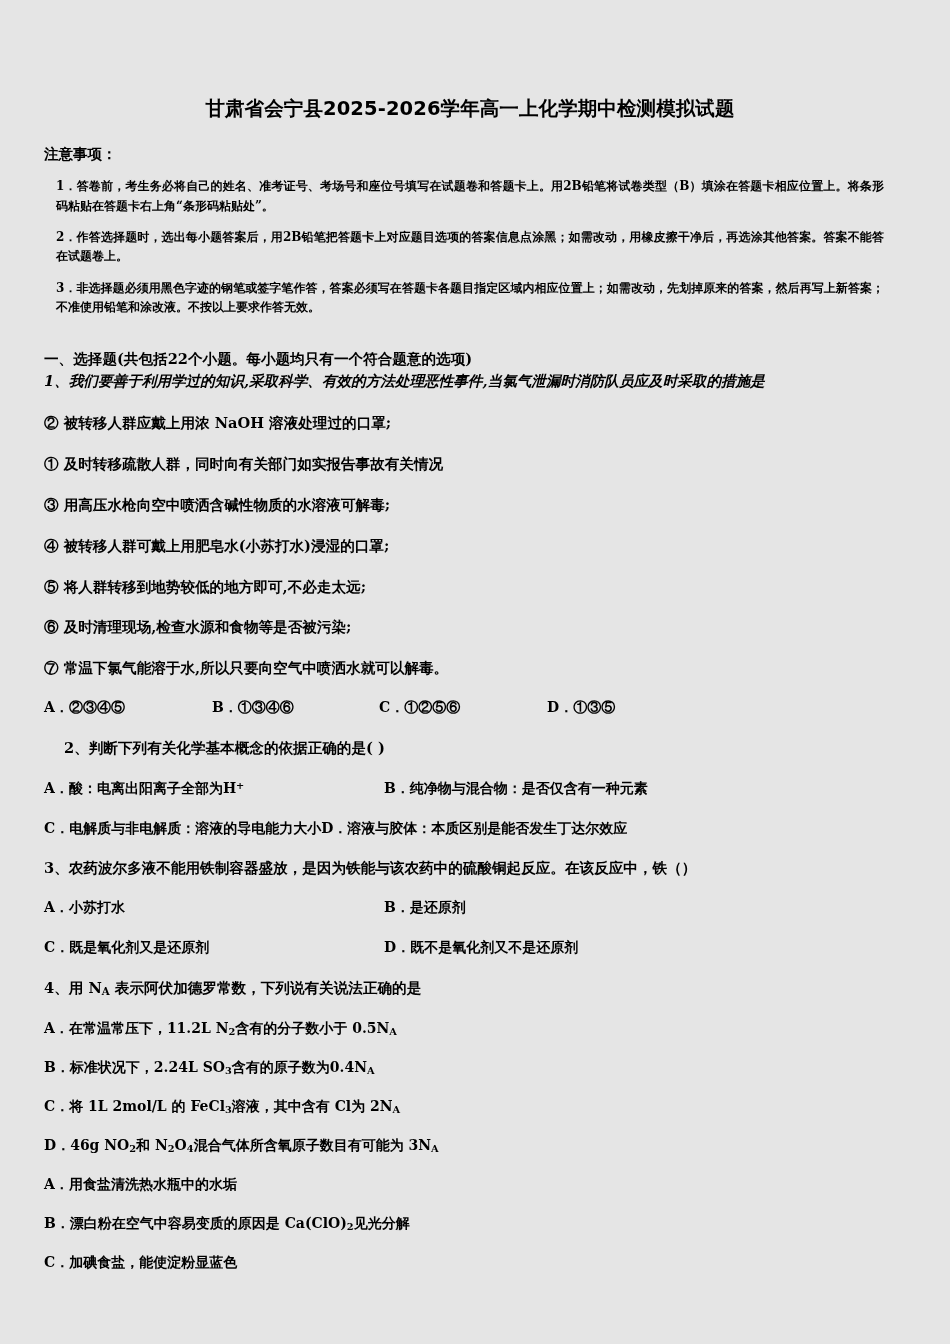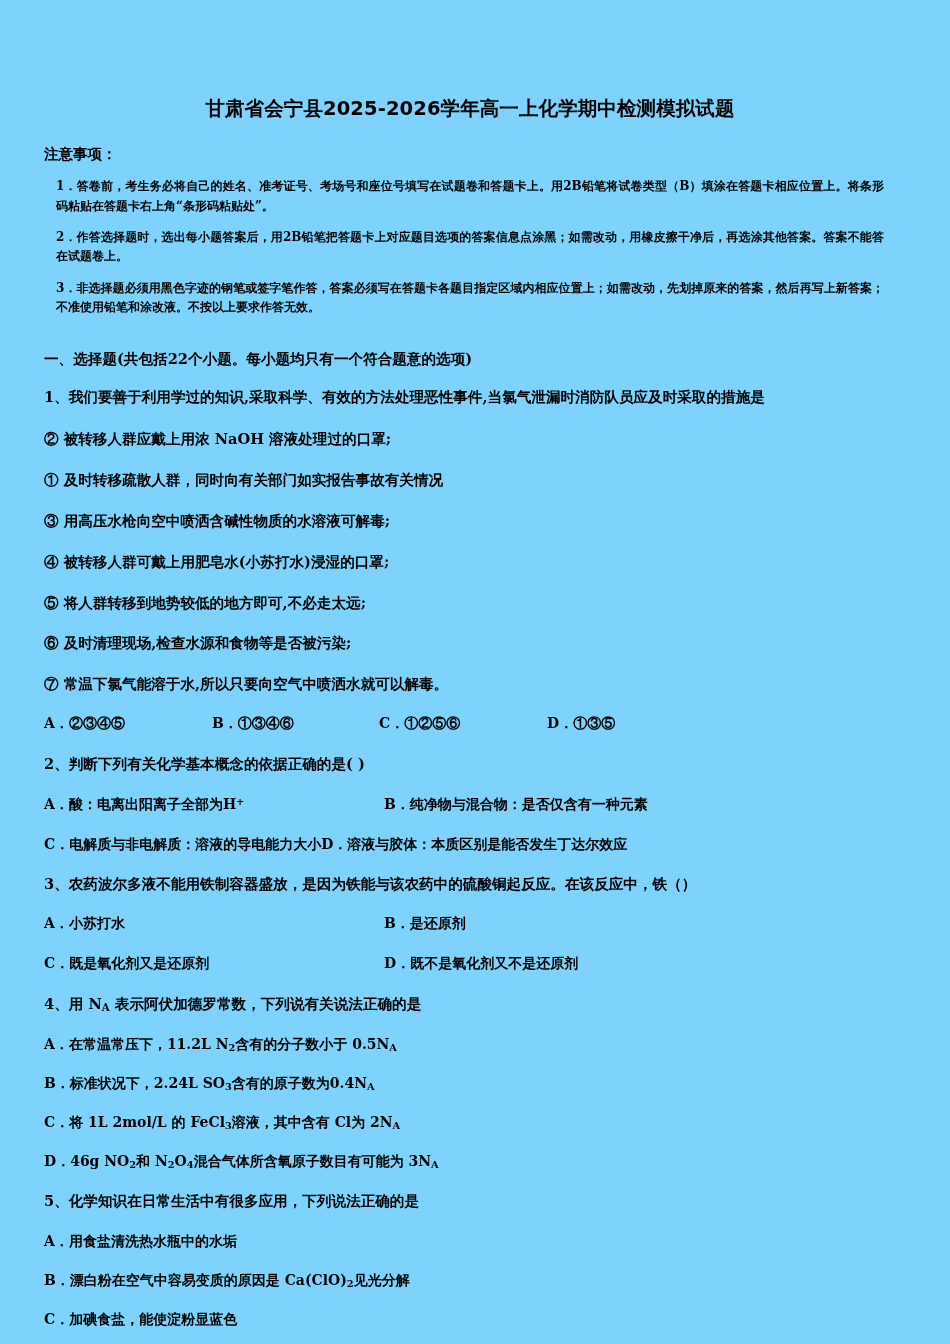--- a/index.html
+++ b/index.html
@@ -15,21 +15,21 @@
     font-family: "DejaVu Serif", "Liberation Serif", serif;
     color: #000000;
     overflow: hidden;
   }
   .page {
     position: absolute;
     left: 0;
     top: 0;
     width: 950px;
     height: 1344px;
-    background: #7dd3fc;
+    background: #e5e5e5;
   }
   .content {
     position: absolute;
     left: 44px;
     top: 0;
     width: 852px;
   }
 
   .doc-title {
     font-family: "DejaVu Sans", "Liberation Sans", sans-serif;
@@ -68,21 +68,21 @@
     margin-top: 30px;
   }
 
   .q-stem {
     font-family: "DejaVu Serif", "Liberation Serif", serif;
     font-weight: bold;
     font-size: 14.6px;
     line-height: 1.55;
     margin: 0;
   }
-  .q-stem.tight { margin-top: 16px; }
+  .q-stem.tight { margin-top: 0; font-style: italic; }
 
   .sub-item {
     font-family: "DejaVu Serif", "Liberation Serif", serif;
     font-weight: bold;
     font-size: 14.6px;
     line-height: 1.5;
     margin-top: 19px;
   }
 
   .opt-row {
@@ -148,21 +148,21 @@
     <div class="sub-item">⑥ 及时清理现场,检查水源和食物等是否被污染;</div>
     <div class="sub-item">⑦ 常温下氯气能溶于水,所以只要向空气中喷洒水就可以解毒。</div>
 
     <div class="opt-row">
       <span class="opt c1"><span class="lab">A．</span><span>②③④⑤</span></span>
       <span class="opt c2-4"><span class="lab">B．</span><span>①③④⑥</span></span>
       <span class="opt c3-4"><span class="lab">C．</span><span>①②⑤⑥</span></span>
       <span class="opt c4-4"><span class="lab">D．</span><span>①③⑤</span></span>
     </div>
 
-    <p class="q-stem" style="margin-top:18px;"><span>2、</span><span>判断下列有关化学基本概念的依据正确的是(   )</span></p>
+    <p class="q-stem" style="margin-top:18px;margin-left:20px;"><span>2、</span><span>判断下列有关化学基本概念的依据正确的是(   )</span></p>
 
     <div class="opt-row">
       <span class="opt c1"><span class="lab">A．</span><span>酸：电离出阳离子全部为H</span><sup>+</sup></span>
       <span class="opt c2-2"><span class="lab">B．</span><span>纯净物与混合物：是否仅含有一种元素</span></span>
     </div>
 
     <div class="opt-row flow">
       <span class="opt c1" style="position:static;"><span class="lab">C．</span><span>电解质与非电解质：溶液的导电能力大小</span></span><span class="opt" style="position:static;margin-top:32px;"><span class="lab">D．</span><span>溶液与胶体：本质区别是能否发生丁达尔效应</span></span>
     </div>
 
@@ -177,20 +177,19 @@
       <span class="opt c2-2"><span class="lab">D．</span><span>既不是氧化剂又不是还原剂</span></span>
     </div>
 
     <p class="q-stem" style="margin-top:18px;"><span>4、</span><span><span>用 N</span><sub>A</sub><span> 表示阿伏加德罗常数，下列说有关说法正确的是</span></span></p>
 
     <div class="opt-row flow"><span class="lab">A．</span><span class="parts"><span>在常温常压下，</span><span>11.2L N</span><sub>2</sub><span>含有的分子数小于 0.5N</span><sub>A</sub></span></div>
     <div class="opt-row flow"><span class="lab">B．</span><span class="parts"><span>标准状况下，</span><span>2.24L SO</span><sub>3</sub><span>含有的原子数为0.4N</span><sub>A</sub></span></div>
     <div class="opt-row flow"><span class="lab">C．</span><span class="parts"><span>将 1L 2mol/L 的 FeCl</span><sub>3</sub><span>溶液，</span><span>其中含有 Cl</span><span>为 2N</span><sub>A</sub></span></div>
     <div class="opt-row flow"><span class="lab">D．</span><span class="parts"><span>46g NO</span><sub>2</sub><span>和 N</span><sub>2</sub><span>O</span><sub>4</sub><span>混合气体所含氧原子数目有可能为 3N</span><sub>A</sub></span></div>
 
-    <p class="q-stem" style="margin-top:18px;"><span>5、</span><span>化学知识在日常生活中有很多应用，下列说法正确的是</span></p>
 
     <div class="opt-row flow"><span class="lab">A．</span><span>用食盐清洗热水瓶中的水垢</span></div>
     <div class="opt-row flow"><span class="lab">B．</span><span class="parts"><span>漂白粉在空气中容易变质的原因是 </span><span>Ca(ClO)</span><sub>2</sub><span>见光分解</span></span></div>
     <div class="opt-row flow"><span class="lab">C．</span><span>加碘食盐，能使淀粉显蓝色</span></div>
 
   </div>
 </div>
 
 </body></html>

